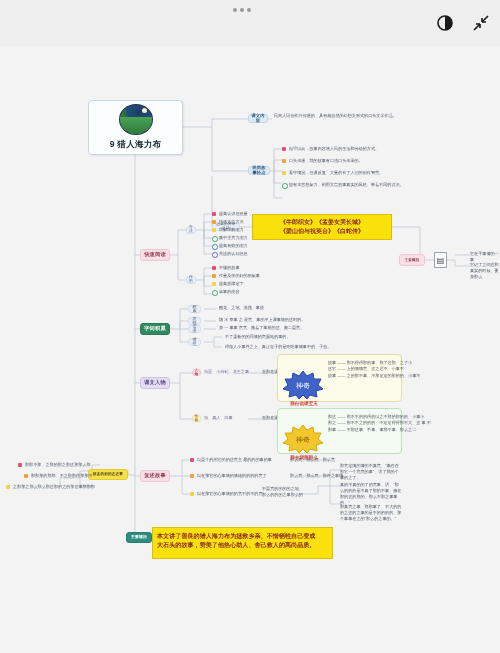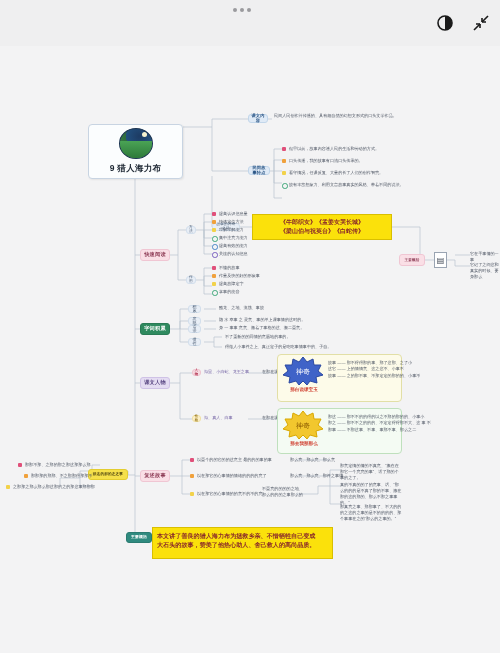--- a/index.html
+++ b/index.html
@@ -33,21 +33,20 @@
   #svgwrap{position:absolute;left:0;top:0;width:500px;height:607px;}
   .nd{position:absolute;box-sizing:border-box;}
 
   
   #root{
     left:88px;top:54px;width:95px;height:55px;
     background:#fbfdfe;border:1px solid #c8d4e2;border-radius:4px;
     box-shadow:1px 1px 2px rgba(0,0,0,.07);
     display:flex;flex-direction:column;align-items:center;justify-content:flex-start;
     padding-top:3px;
-    margin-top:24px;
   }
   #root .thumb{
     width:32px;height:29px;border-radius:50%;
     background:radial-gradient(circle at 60% 25%,#1d3b63 0%,#22507f 45%,#2f6b3c 46%,#3f8f4a 100%);
     position:relative;overflow:hidden;border:1px solid #1b3350;
   }
   #root .thumb:after{
     content:"";position:absolute;left:0;bottom:0;width:100%;height:58%;
     background:linear-gradient(#4aa355,#2e7a3a);
   }
@@ -114,21 +113,21 @@
     position:absolute;box-sizing:border-box;border-radius:4px;
     background:#fdfbe9;border:1px solid #e2dfa6;
     padding:4px;
   }
   #calloutA{left:277px;top:308px;width:125px;height:48px;}
   #calloutB{
     left:277px;top:362px;width:125px;height:46px;
     background:#f4fbf3;border:1px solid #bfe0bd;
   }
   .badge{
-    position:absolute;left:5px;top:2px;width:40px;height:28px;
+    position:absolute;left:5px;top:16px;width:40px;height:28px;
   }
   .badge .label{
     position:absolute;left:-1px;top:30px;width:44px;text-align:center;
     font-size:4.6px;color:#cf3a2a;font-weight:bold;white-space:nowrap;
   }
   .calloutList{position:absolute;left:50px;top:5px;width:70px;}
   .calloutList div{font-size:4.1px;line-height:1.55;color:#4a5260;white-space:nowrap;}
 
   #bookNode{
     left:434px;top:206px;width:13px;height:16px;

